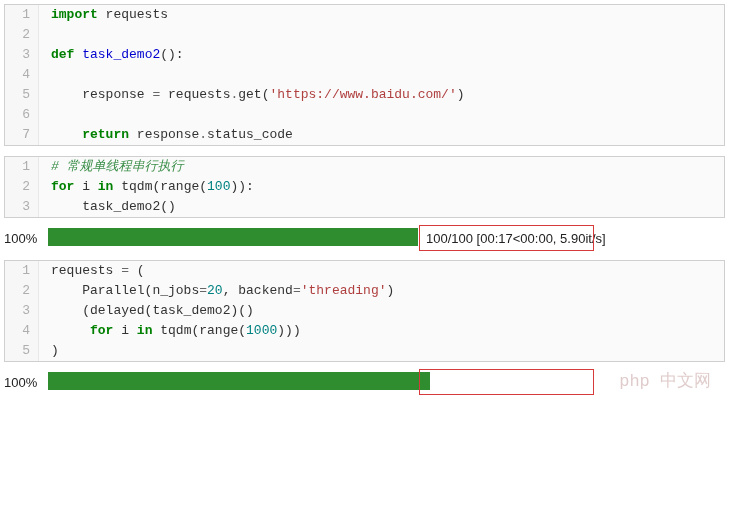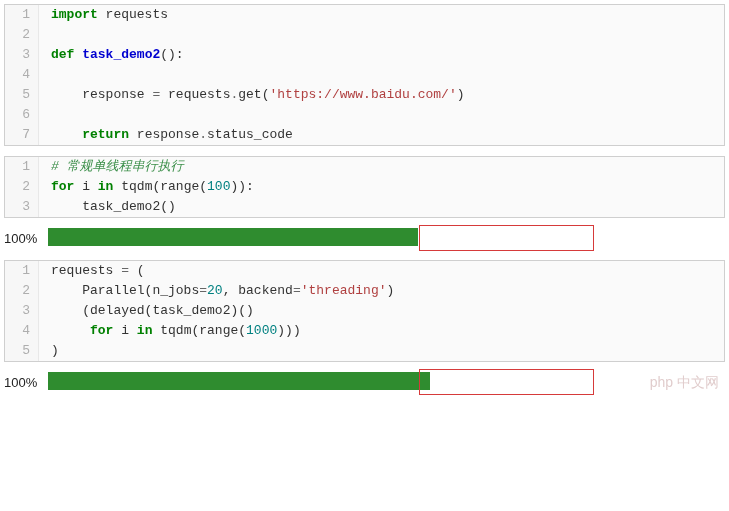--- a/index.html
+++ b/index.html
@@ -32,21 +32,21 @@
     user-select: none;
   }
   .code-text {
     padding-left: 12px;
     background: #fafafa;
     flex: 1;
     white-space: pre;
     color: #333;
   }
   .kw { color: #008000; font-weight: bold; }
-  .fn { color: #0000d0; font-weight: bold; }
+  .fn { color: #0000d0; }
   .str { color: #b04040; }
   .num { color: #008080; }
   .comment { color: #3c8f4a; font-style: italic; }
   .op { color: #666; }
   .nm { color: #333; }
 
   .progress-wrap {
     display: flex;
     align-items: flex-end;
     margin: 8px 0 14px 0;
@@ -68,26 +68,26 @@
     color: #222;
     white-space: nowrap;
   }
   .red-box {
     position: absolute;
     border: 1px solid #d63a3a;
     pointer-events: none;
   }
   .watermark {
     position: absolute;
-    right: 6px;
+    right: 14px;
     bottom: -2px;
-    font-size: 14px;
+    font-size: 17px;
     color: #caa;
     opacity: 0.6;
-    font-family: Liberation Sans, sans-serif;
+    font-family: Liberation Mono, monospace;
   }
 </style>
 </head>
 <body>
 
 <div class="code-block">
     <div class="code-line">
       <div class="gutter">1</div>
       <div class="code-text"><span class="kw">import</span><span class="nm"> requests</span></div>
     </div>
@@ -128,20 +128,21 @@
     </div>
     <div class="code-line">
       <div class="gutter">3</div>
       <div class="code-text"><span class="nm">    task_demo2()</span></div>
     </div>
   </div>
 
 <div class="progress-wrap">
   <span class="progress-pct">100%</span>
   <div class="progress-bar" style="width:370px"></div>
+  <span class="progress-text">100/100 [00:17&lt;00:00, 5.90it/s]</span>
   <div class="red-box" style="left: 415px; top: -3px; width: 175px; height: 26px;"></div>
 </div>
 
 <div class="code-block">
     <div class="code-line">
       <div class="gutter">1</div>
       <div class="code-text"><span class="nm">requests </span><span class="op">=</span><span class="nm"> (</span></div>
     </div>
     <div class="code-line">
       <div class="gutter">2</div>

